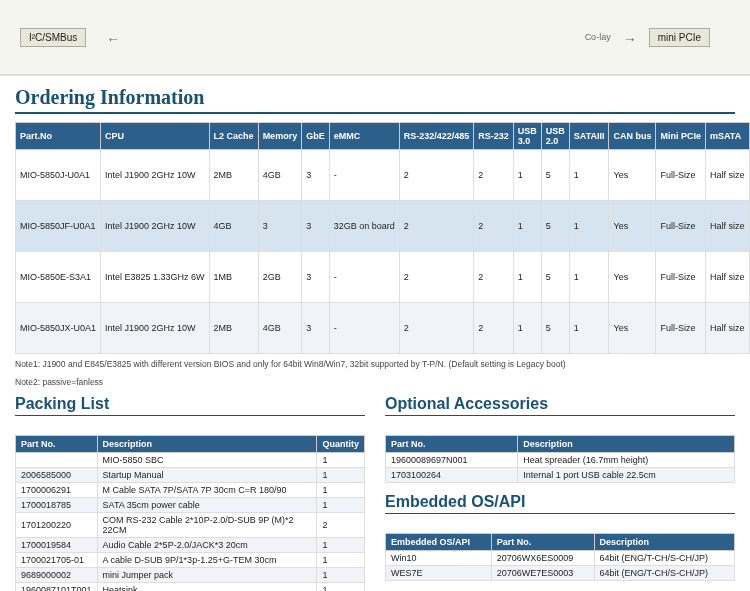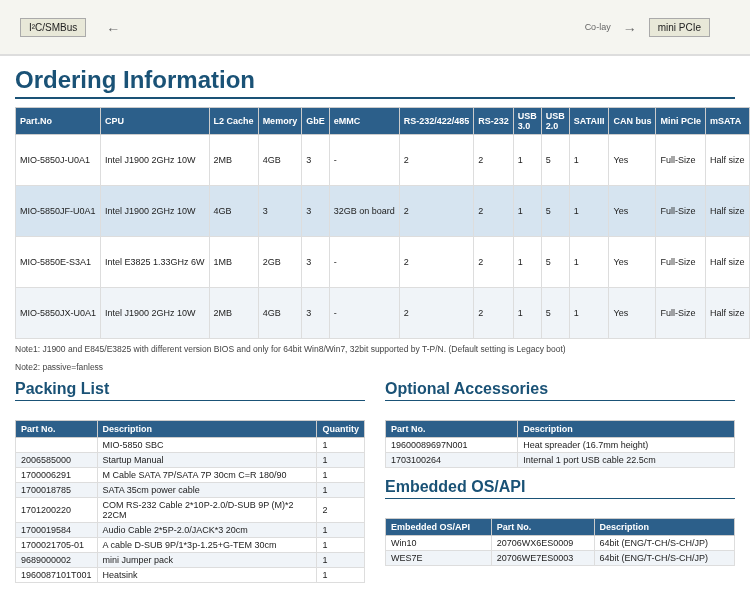--- a/index.html
+++ b/index.html
@@ -8,21 +8,21 @@
       font-size: 11px;
       background: #fff;
       width: 750px;
       min-height: 591px;
       color: #222;
     }
 
     
     .diagram-area {
       background: #f5f5f0;
-      height: 56px;
+      height: 76px;
       border-bottom: 2px solid #ddd;
       display: flex;
       align-items: center;
       padding: 0 20px;
       position: relative;
     }
     .diagram-box {
       border: 1px solid #aaa;
       background: #e8e8d8;
       padding: 3px 8px;
@@ -46,26 +46,27 @@
       color: #666;
     }
 
     
     .main-content {
       padding: 10px 15px;
     }
 
     
     .section-title {
-      font-size: 24px;
+      font-size: 20px;
       font-weight: bold;
       color: #1a5276;
       margin-bottom: 8px;
       border-bottom: 2px solid #1a5276;
       padding-bottom: 3px;
+      font-family: Liberation Serif, serif;
     }
 
     
     .ordering-table {
       width: 100%;
       border-collapse: collapse;
       font-size: 9px;
       margin-bottom: 5px;
     }
     .ordering-table th {

